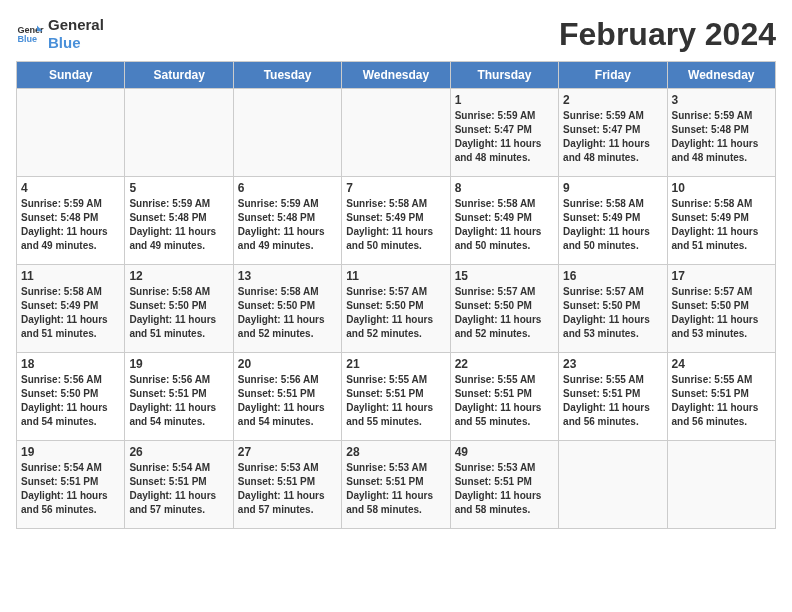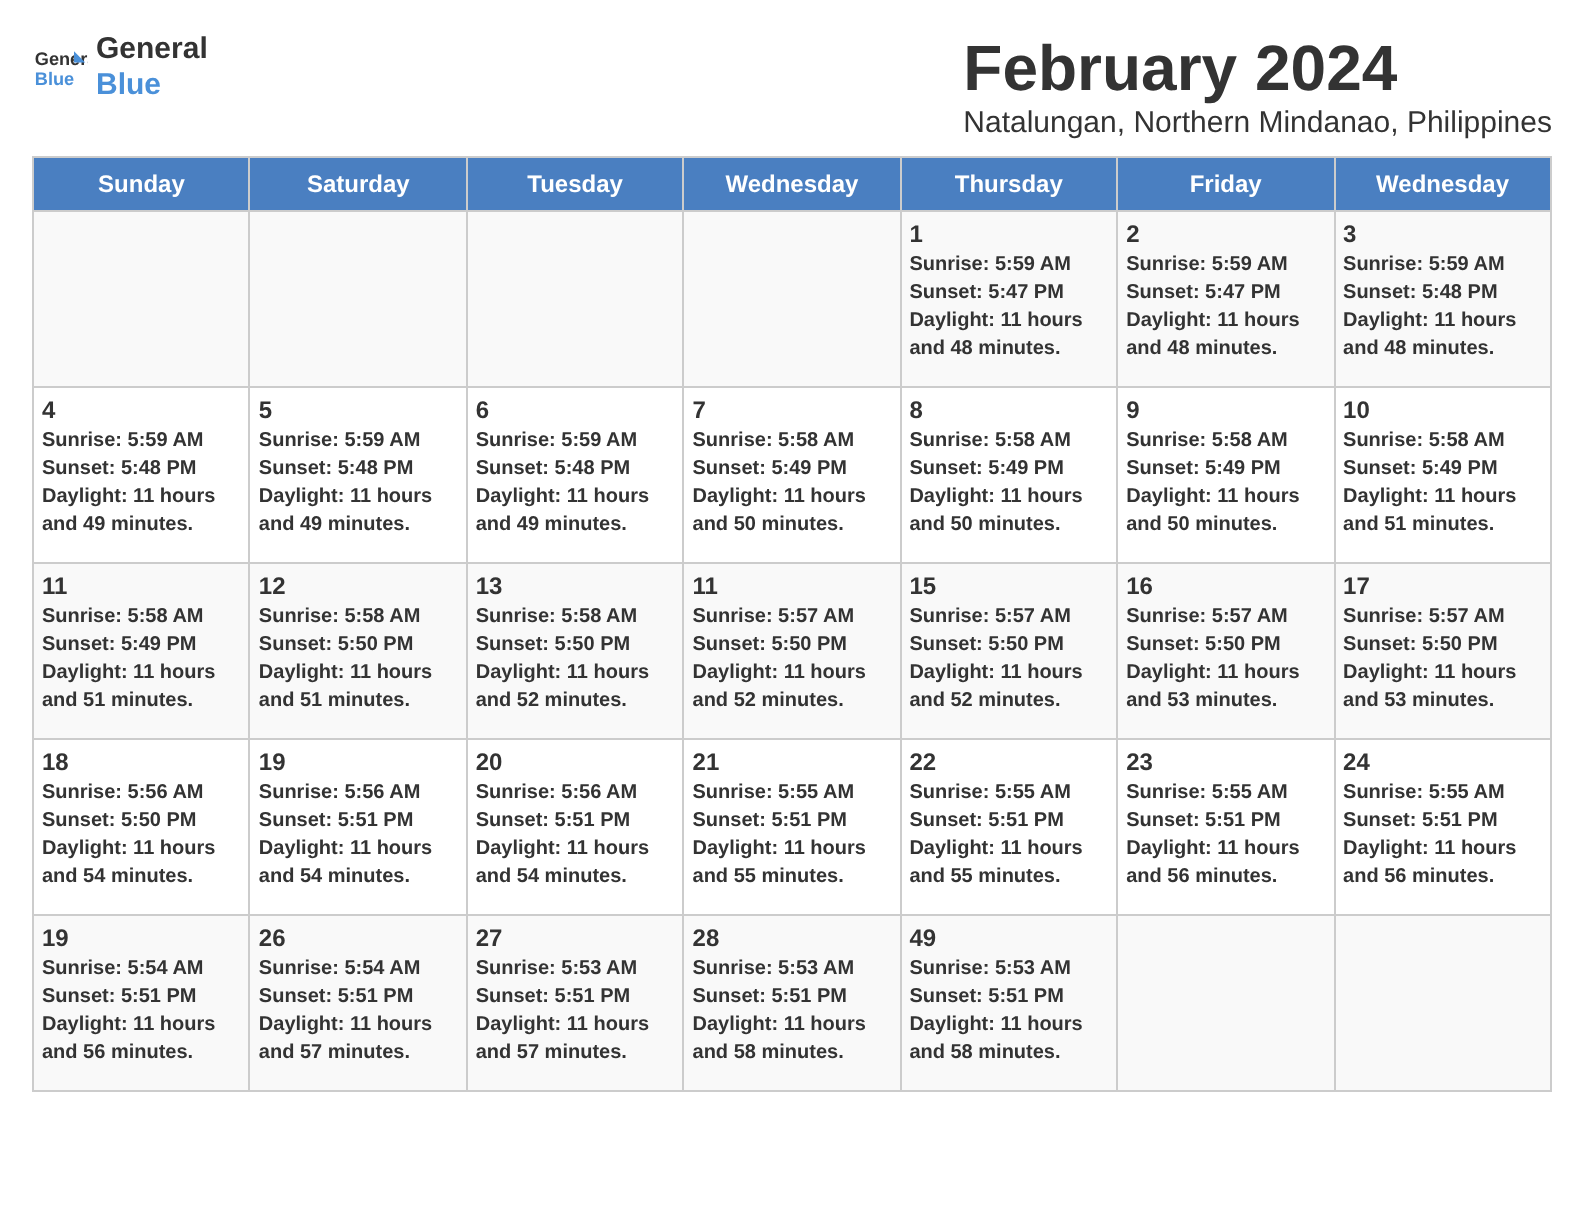--- a/index.html
+++ b/index.html
@@ -19,21 +19,21 @@
     .logo {
       display: flex;
       align-items: center;
       gap: 4px;
     }
     .logo-icon {
       width: 28px;
       height: 28px;
     }
     .title-area {
-      text-align: left;
+      text-align: center;
       margin-left: 44px;
     }
     .month-title {
       font-size: 32px;
       font-weight: bold;
       color: #333;
     }
     .location-title {
       font-size: 15px;
       color: #333;
@@ -87,21 +87,20 @@
       <text x="2" y="32" font-size="13" font-weight="bold" fill="#4a90d9">Blue</text>
       <polygon points="30,8 38,16 30,16" fill="#4a90d9"></polygon>
     </svg>
     <div>
       <div style="font-size:15px;font-weight:bold;color:#333;line-height:1.2;">General</div>
       <div style="font-size:15px;font-weight:bold;color:#4a90d9;line-height:1.2;">Blue</div>
     </div>
   </div>
   <div class="title-area">
     <div class="month-title">February 2024</div>
-    <div class="location-title">Natalungan, Northern Mindanao, Philippines</div>
   </div>
 </div>
 
 <table>
   <thead>
     <tr>
     <th>Sunday</th>
         <th>Saturday</th>
         <th>Tuesday</th>
         <th>Wednesday</th>

